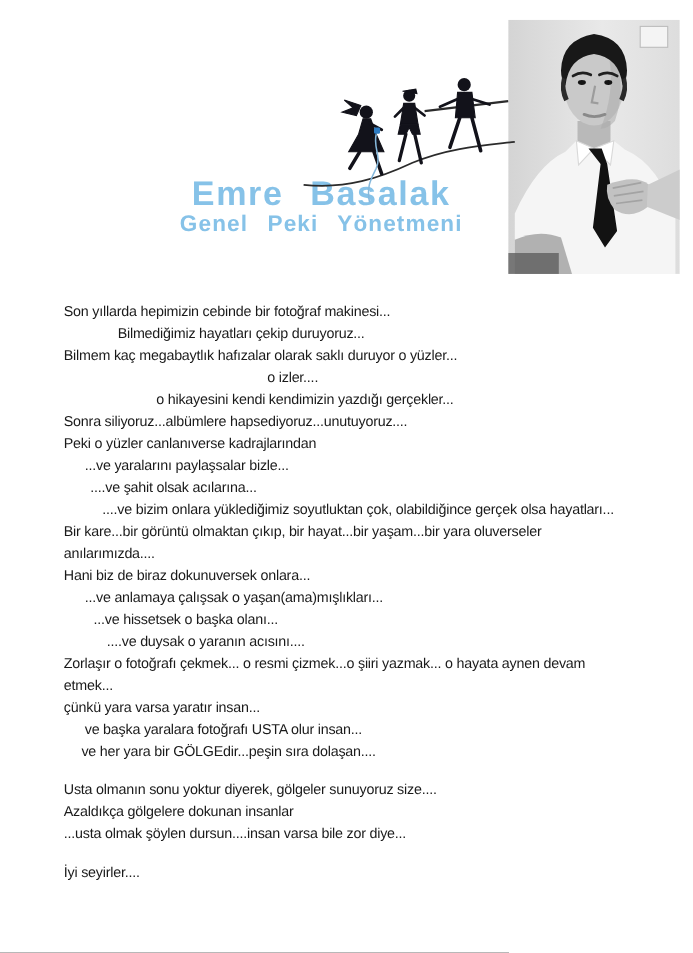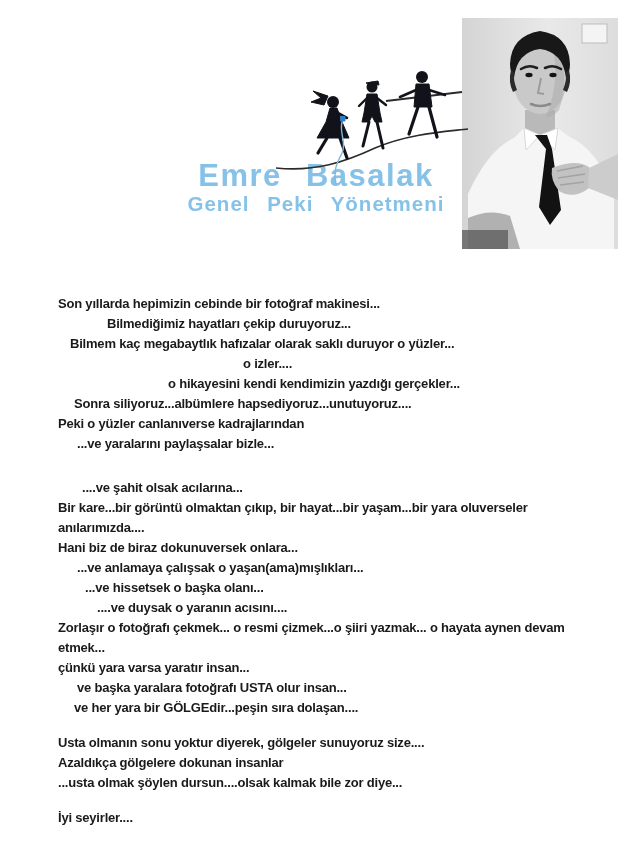--- a/index.html
+++ b/index.html
@@ -15,36 +15,36 @@
   .page{
     position:relative;width:630px;height:866px;margin:0 auto;
     background:var(--page-bg);overflow:hidden;
     font-family:"Liberation Sans", sans-serif;
   }
   .logo-art{
     position:absolute;left:150px;top:50px;width:320px;height:180px;
     z-index:3;pointer-events:none;
   }
   .logo-text{
-    position:absolute;left:160px;top:160px;width:312px;
+    position:absolute;left:136px;top:160px;width:312px;
     text-align:center;color:var(--logo-blue);font-weight:bold;z-index:2;
   }
   .artist-name{
     font-size:31px;line-height:31px;letter-spacing:1.5px;word-spacing:14px;
   }
   .artist-role{
     font-size:20.5px;line-height:22px;letter-spacing:1px;word-spacing:11px;margin-top:2px;
   }
   .photo{
     position:absolute;left:462px;top:18px;width:156px;height:231px;z-index:1;
   }
   .photo svg{display:block;width:100%;height:100%;}
   .statement{
-    position:absolute;left:58px;top:294px;width:560px;
-    font-size:13px;font-weight:bold;line-height:20px;
+    position:absolute;left:58px;top:273px;width:560px;
+    font-size:13px;font-weight:normal;line-height:20px;
     letter-spacing:-0.2px;color:var(--body-text-color);z-index:4;
   }
   .line{white-space:nowrap;}
   .line.gap{margin-top:15px;}
 </style>
 </head>
 <body>
 
 <div class="page">
 
@@ -130,37 +130,38 @@
 
       <path d="M90,150 Q116,140 128,150 Q136,160 127,170 Q112,182 97,173 Q88,162 90,150 Z" fill="#c2c2c2"></path>
       <path d="M95,153 L121,148 M96,160 L123,156 M98,167 L122,164" stroke="#a3a3a3" stroke-width="1.6" fill="none"></path>
       <path d="M127,150 L156,136 L156,182 L126,170 Z" fill="#cccccc"></path>
     </svg>
   </div>
 
   <main class="statement">
       <div class="line" style="margin-left: 0px;">Son yıllarda hepimizin cebinde bir fotoğraf makinesi...</div>
       <div class="line" style="margin-left: 49px;">Bilmediğimiz hayatları çekip duruyoruz...</div>
-      <div class="line" style="margin-left: 12px;">Bilmem kaç megabaytlık hafızalar olarak saklı duruyor o yüzler...</div>
+      <div class="line" style="margin-left: 0px;">Bilmem kaç megabaytlık hafızalar olarak saklı duruyor o yüzler...</div>
       <div class="line" style="margin-left: 185px;">o izler....</div>
-      <div class="line" style="margin-left: 110px;">o hikayesini kendi kendimizin yazdığı gerçekler...</div>
-      <div class="line" style="margin-left: 16px;">Sonra siliyoruz...albümlere hapsediyoruz...unutuyoruz....</div>
+      <div class="line" style="margin-left: 84px;">o hikayesini kendi kendimizin yazdığı gerçekler...</div>
+      <div class="line" style="margin-left: 0px;">Sonra siliyoruz...albümlere hapsediyoruz...unutuyoruz....</div>
       <div class="line" style="margin-left: 0px;">Peki o yüzler canlanıverse kadrajlarından</div>
       <div class="line" style="margin-left: 19px;">...ve yaralarını paylaşsalar bizle...</div>
-      <div class="line" style="margin-left: 24px; margin-top: 24px;">....ve şahit olsak acılarına...</div>
+      <div class="line" style="margin-left: 24px;">....ve şahit olsak acılarına...</div>
+      <div class="line" style="margin-left: 35px;">....ve bizim onlara yüklediğimiz soyutluktan çok, olabildiğince gerçek olsa hayatları...</div>
       <div class="line" style="margin-left: 0px;">Bir kare...bir görüntü olmaktan çıkıp, bir hayat...bir yaşam...bir yara oluverseler</div>
       <div class="line" style="margin-left: 0px;">anılarımızda....</div>
       <div class="line" style="margin-left: 0px;">Hani biz de biraz dokunuversek onlara...</div>
       <div class="line" style="margin-left: 19px;">...ve anlamaya çalışsak o yaşan(ama)mışlıkları...</div>
       <div class="line" style="margin-left: 27px;">...ve hissetsek o başka olanı...</div>
       <div class="line" style="margin-left: 39px;">....ve duysak o yaranın acısını....</div>
       <div class="line" style="margin-left: 0px;">Zorlaşır o fotoğrafı çekmek... o resmi çizmek...o şiiri yazmak... o hayata aynen devam</div>
       <div class="line" style="margin-left: 0px;">etmek...</div>
       <div class="line" style="margin-left: 0px;">çünkü yara varsa yaratır insan...</div>
       <div class="line" style="margin-left: 19px;">ve başka yaralara fotoğrafı USTA olur insan...</div>
       <div class="line" style="margin-left: 16px;">ve her yara bir GÖLGEdir...peşin sıra dolaşan....</div>
       <div class="line gap" style="margin-left: 0px;">Usta olmanın sonu yoktur diyerek, gölgeler sunuyoruz size....</div>
       <div class="line" style="margin-left: 0px;">Azaldıkça gölgelere dokunan insanlar</div>
-      <div class="line" style="margin-left: 0px;">...usta olmak şöylen dursun....olsak kalmak bile zor diye...</div>
+      <div class="line" style="margin-left: 0px;">...usta olmak şöylen dursun....insan varsa bile zor diye...</div>
       <div class="line gap" style="margin-left: 0px;">İyi seyirler....</div>
     </main>
 
 </div>
 
 </body></html>

